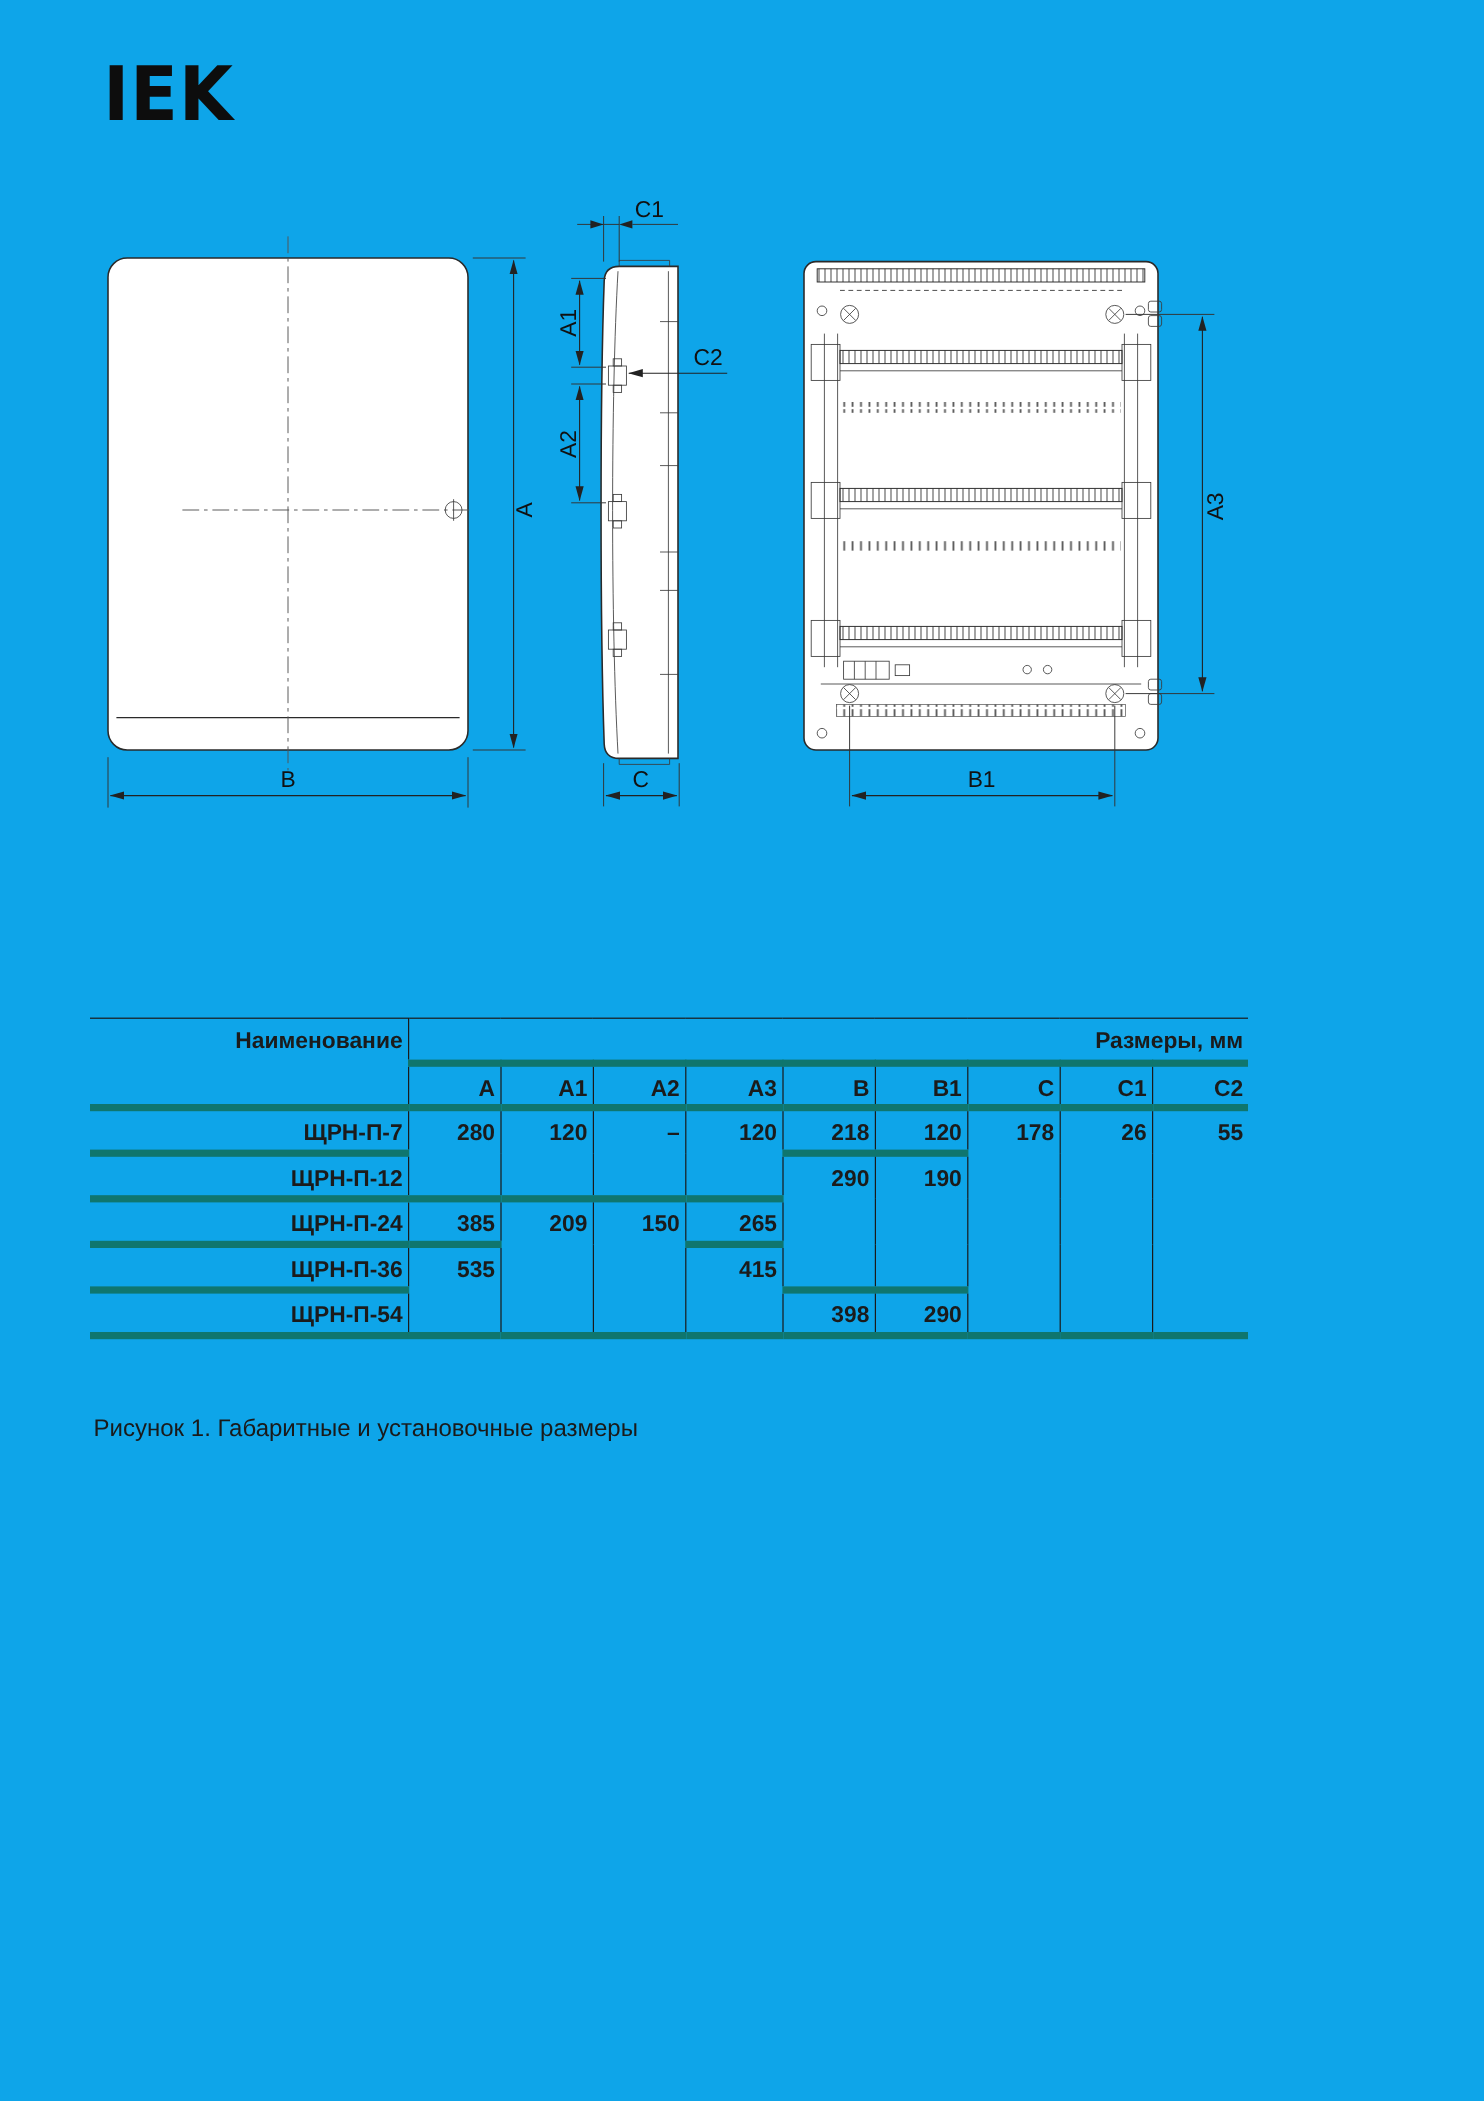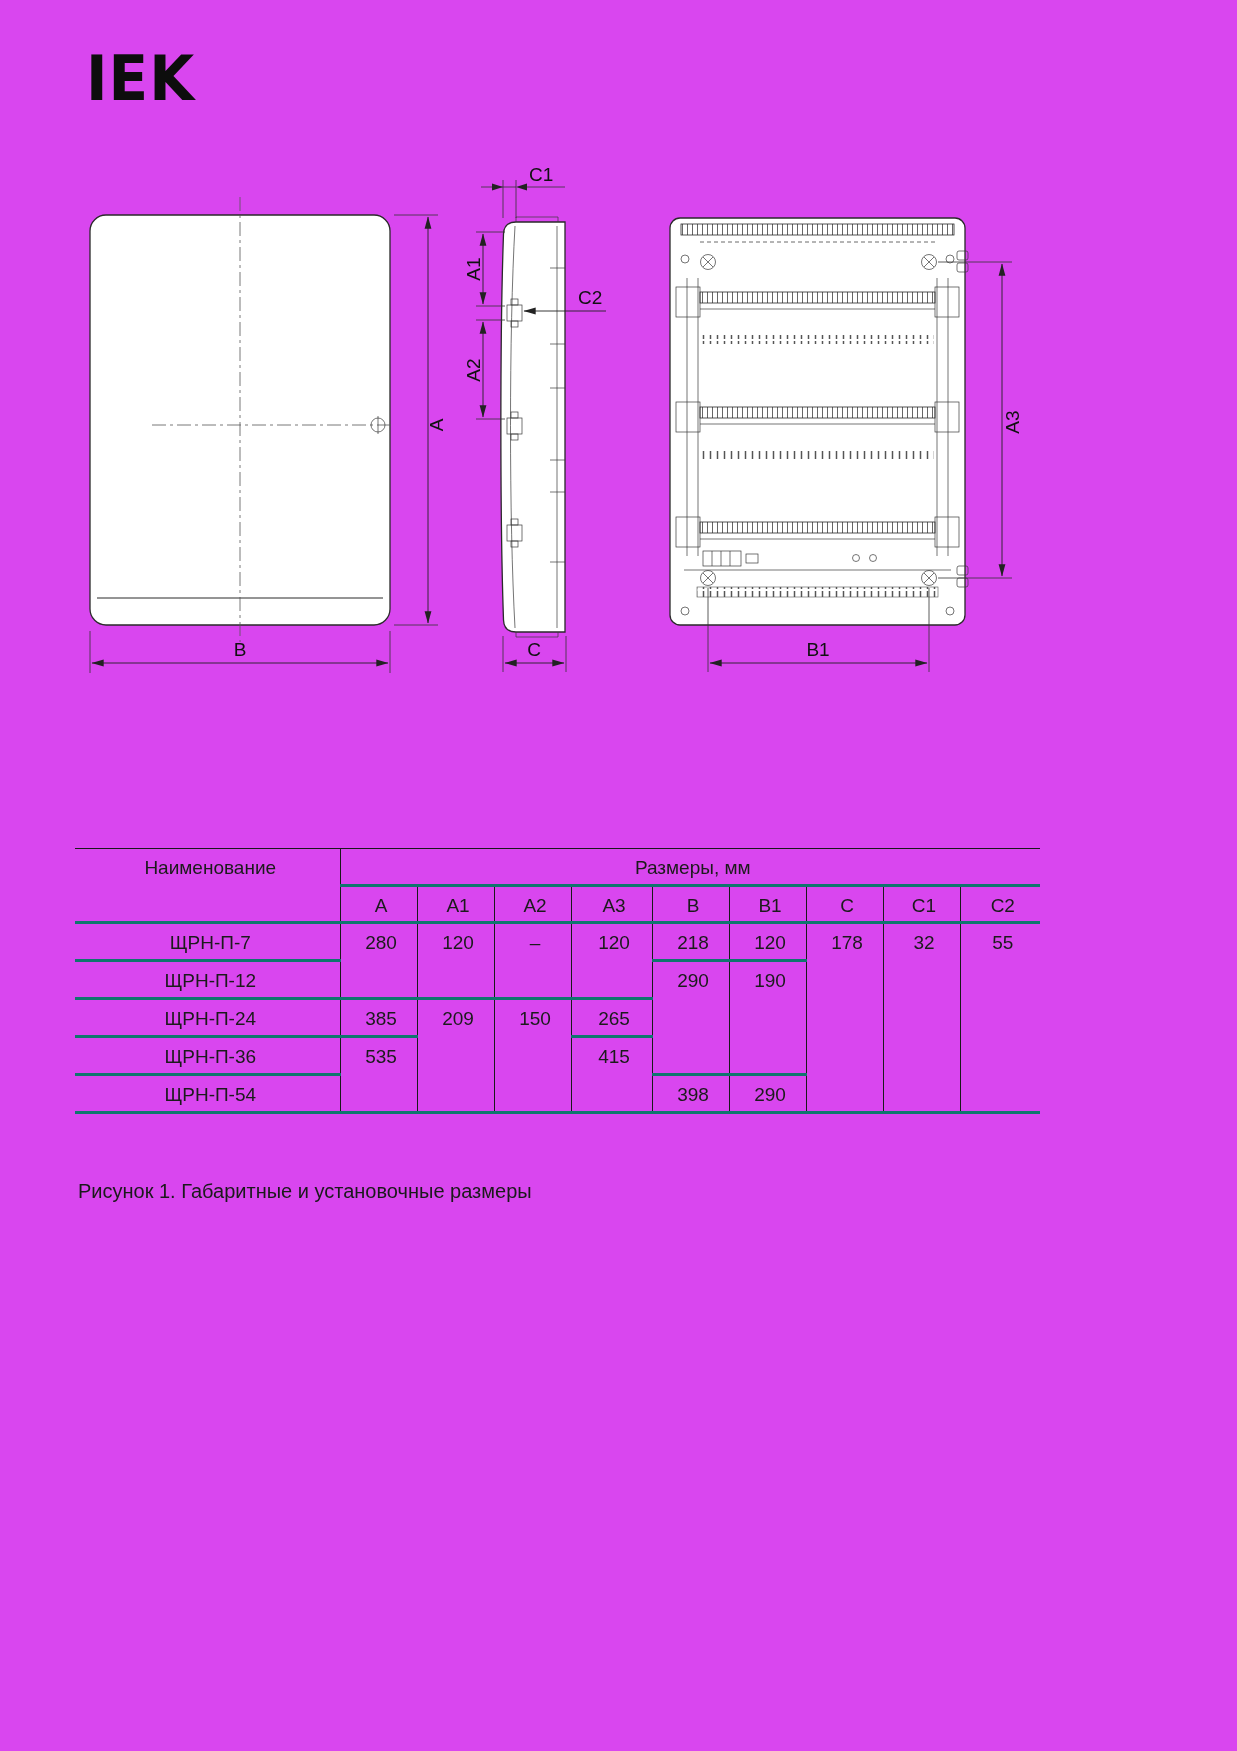--- a/index.html
+++ b/index.html
@@ -1,34 +1,34 @@
 <!DOCTYPE html>
 <html><head>
 <meta charset="utf-8">
 <style>
   html,body{margin:0;padding:0;background:#fff;}
-  .page{position:relative;width:1237px;height:1751px;background:#d946ef;overflow:hidden;
+  .page{position:relative;width:1237px;height:1751px;background:#0ea5e9;overflow:hidden;
         font-family:"Liberation Sans",sans-serif;color:#1a1a1a;}
   .logo{position:absolute;left:86px;top:44px;font-family:"DejaVu Sans",sans-serif;
         font-weight:900;font-size:58px;letter-spacing:1px;color:#0d0d0d;transform:scaleY(1.08);}
   svg.fig{position:absolute;left:0;top:0;}
   .ol{fill:#ffffff;stroke:#2a2a2a;stroke-width:1.3;}
   .ln{fill:none;stroke:#2a2a2a;stroke-width:1;}
   .th{fill:none;stroke:#3a3a3a;stroke-width:.7;}
   .cl{fill:none;stroke:#555;stroke-width:.8;stroke-dasharray:14 4 3 4;}
   .ext{stroke:#333;stroke-width:.8;}
   .dim{stroke:#222;stroke-width:.9;fill:none;marker-start:url(#arr);marker-end:url(#arr);}
   .dtext{font:19px "Liberation Sans",sans-serif;fill:#111;}
   .arrp{fill:#222;}
   
   .tblwrap{position:absolute;left:75px;top:848px;width:965px;}
   table.dims{border-collapse:collapse;width:965px;table-layout:fixed;
              border-top:1px solid #1a1a1a;font-size:19px;color:#1b1b1b;}
-  table.dims th,table.dims td{border-left:1px solid #1a1a1a;border-bottom:3px solid #0f766e;
-             text-align:center;vertical-align:top;padding:8px 4px 0 9px;font-weight:400;}
+  table.dims th,table.dims td{border-left:1px solid #1a1a1a;border-bottom:6px solid #0f766e;
+             text-align:right;vertical-align:top;padding:8px 4px 0 9px;font-weight:700;}
   table.dims .c-name{border-left:none;padding-left:10px;}
   thead tr{height:37px;}
   tbody tr{height:38px;}
   .caption{position:absolute;left:78px;top:1180px;font-size:20px;color:#1a1a1a;}
 </style>
 </head>
 <body>
 
 <div class="page">
 
@@ -249,21 +249,21 @@
       <tbody>
         <tr>
           <td class="c-name">ЩРН-П-7</td>
           <td rowspan="2">280</td>
           <td rowspan="2">120</td>
           <td rowspan="2">–</td>
           <td rowspan="2">120</td>
           <td>218</td>
           <td>120</td>
           <td rowspan="5">178</td>
-          <td rowspan="5">32</td>
+          <td rowspan="5">26</td>
           <td rowspan="5">55</td>
         </tr>
         <tr>
           <td class="c-name">ЩРН-П-12</td>
           <td rowspan="3">290</td>
           <td rowspan="3">190</td>
         </tr>
         <tr>
           <td class="c-name">ЩРН-П-24</td>
           <td>385</td>

